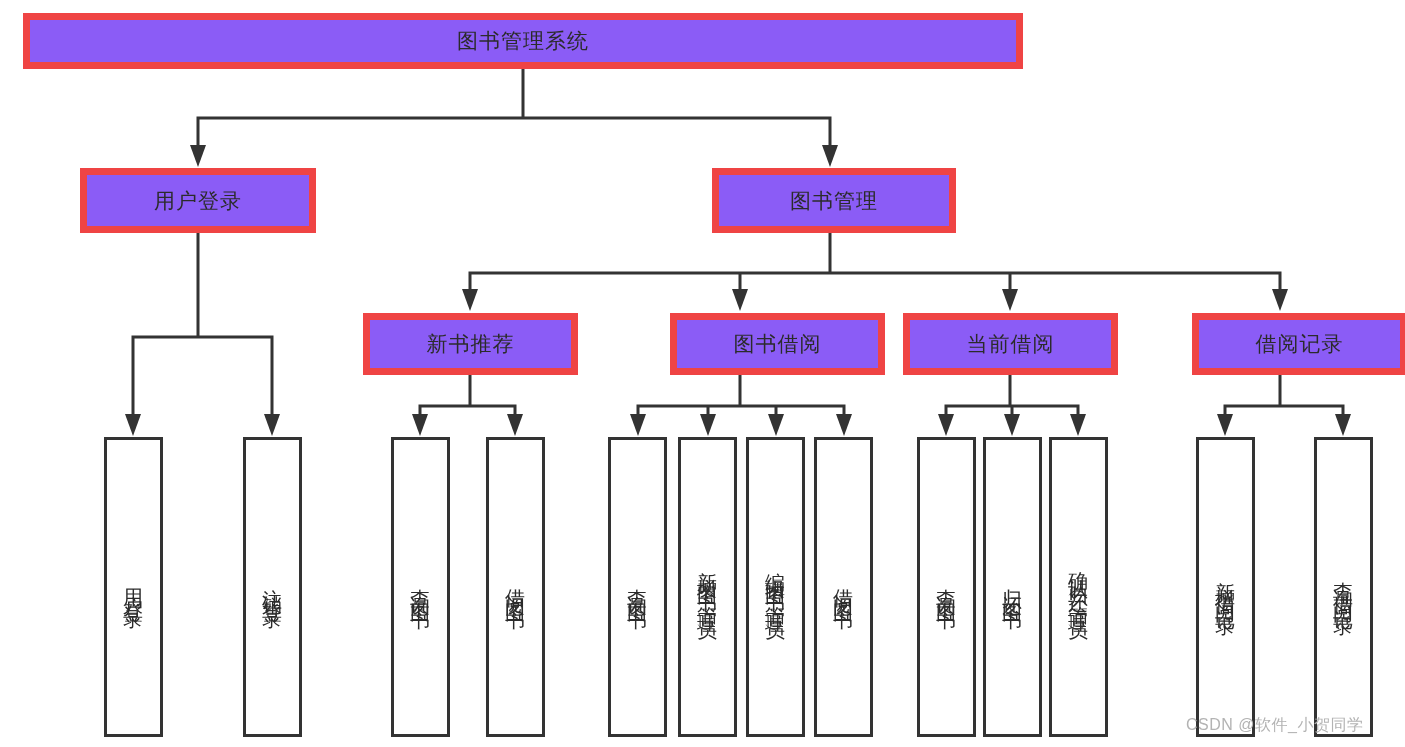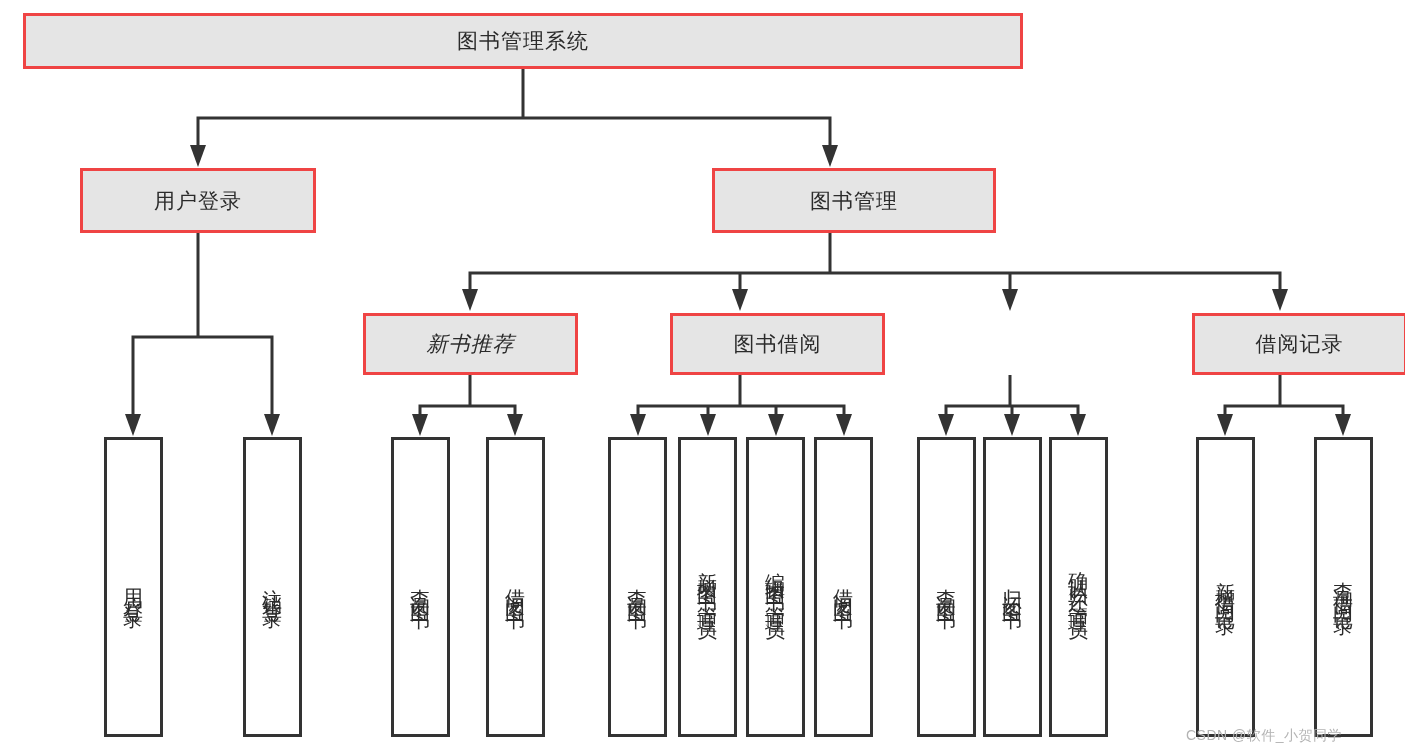--- a/index.html
+++ b/index.html
@@ -19,35 +19,35 @@
     position: absolute;
     left: 0;
     top: 0;
     width: 1405px;
     height: 747px;
     pointer-events: none;
   }
   .box {
     position: absolute;
     box-sizing: border-box;
-    border: 3px solid #ef4444;
-    background: #e5e5e5;
+    border: 7px solid #ef4444;
+    background: #8b5cf6;
     display: flex;
     align-items: center;
     justify-content: center;
     color: #2b2b2b;
     font-size: 21px;
     letter-spacing: 1px;
     white-space: nowrap;
   }
   .root-box   { left: 23px;  top: 13px;  width: 1000px; height: 56px; }
   .lvl2-a     { left: 80px;  top: 168px; width: 236px;  height: 65px; }
-  .lvl2-b     { left: 712px; top: 168px; width: 284px;  height: 65px; }
+  .lvl2-b     { left: 712px; top: 168px; width: 244px;  height: 65px; }
   .lvl3       { top: 313px; width: 215px; height: 62px; }
-  .lvl3-a     { left: 363px; font-style: italic; }
+  .lvl3-a     { left: 363px; }
   .lvl3-b     { left: 670px; }
   .lvl3-c     { left: 903px; }
   .lvl3-d     { left: 1173px; margin-left: 19px; }
   .leaf {
     position: absolute;
     box-sizing: border-box;
     top: 437px;
     width: 59px;
     height: 300px;
     border: 3px solid #333333;
@@ -75,26 +75,25 @@
   .lf8  { left: 814px; }
   .lf9  { left: 917px; }
   .lf10 { left: 983px; }
   .lf11 { left: 1049px; }
   .lf12 { left: 1196px; }
   .lf13 { left: 1314px; }
   .watermark {
     position: absolute;
     left: 1186px;
     top: 715px;
-    font-size: 14px;
+    font-size: 16px;
     color: #b3b3b3;
     letter-spacing: 0.5px;
     white-space: nowrap;
     z-index: 5;
-    margin-top: 12px;
   }
 </style>
 </head>
 <body>
 
 <div class="canvas">
 
   <svg class="connectors" width="1405" height="747" viewBox="0 0 1405 747">
     <g stroke="#333333" stroke-width="3" fill="none">
 
@@ -135,20 +134,21 @@
     </g>
   </svg>
 
   <div class="box root-box">图书管理系统</div>
 
   <div class="box lvl2-a">用户登录</div>
   <div class="box lvl2-b">图书管理</div>
 
   <div class="box lvl3 lvl3-a">新书推荐</div>
   <div class="box lvl3 lvl3-b">图书借阅</div>
+  <div class="box lvl3 lvl3-c">当前借阅</div>
   <div class="box lvl3 lvl3-d">借阅记录</div>
 
   <div class="leaf lf1">
     <span>用户登录</span>
   </div>
   <div class="leaf lf2">
     <span>注销登录</span>
   </div>
   <div class="leaf lf3">
     <span>查询图书</span>

